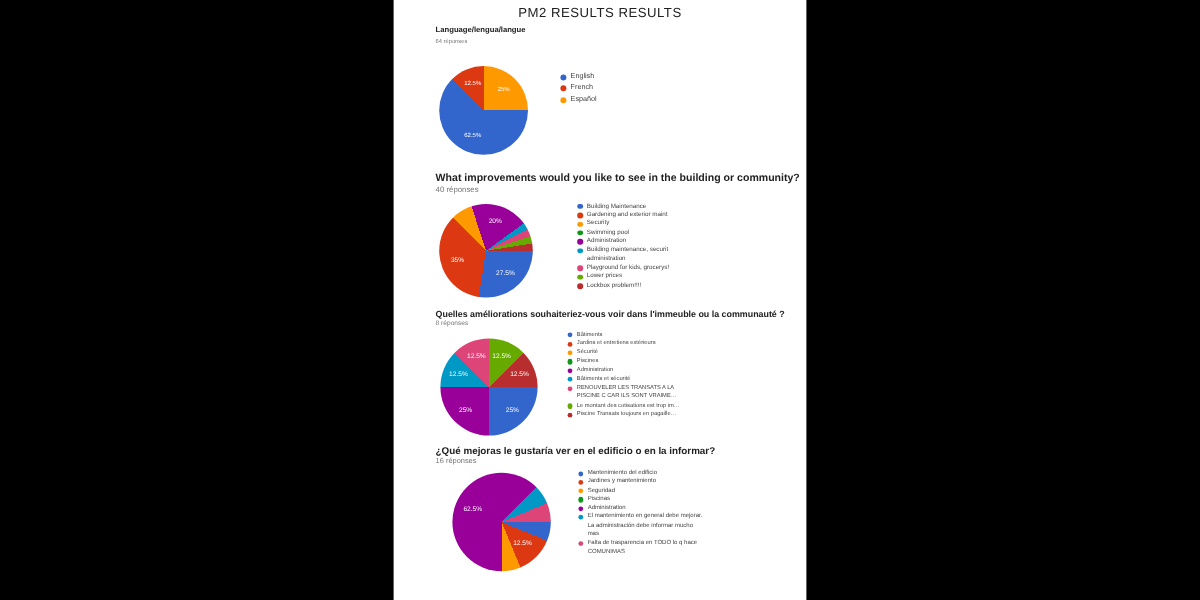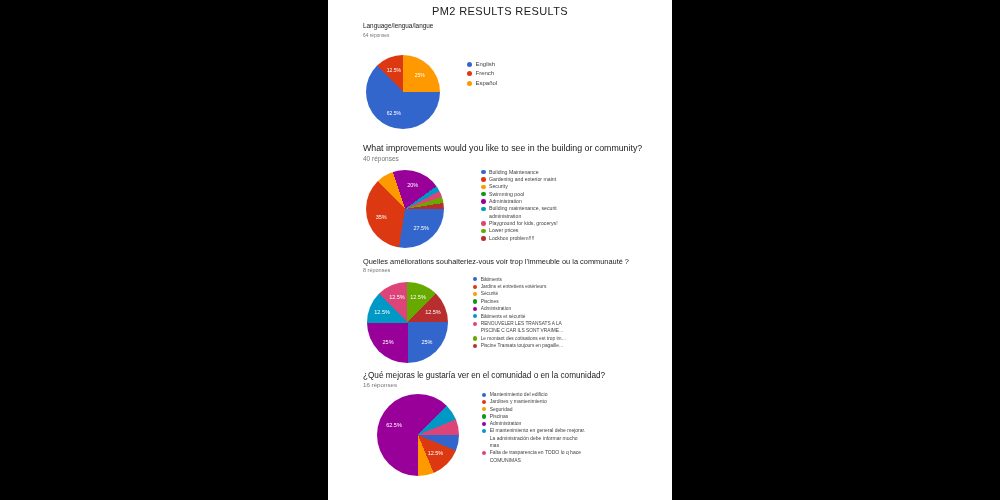--- a/index.html
+++ b/index.html
@@ -1,21 +1,21 @@
 <!DOCTYPE html>
 <html><head>
 <meta charset="utf-8">
 <style>
   html,body{margin:0;padding:0;background:#000;}
   body{width:1000px;height:500px;overflow:hidden;font-family:"Liberation Sans",sans-serif;}
   .stage{position:relative;width:1000px;height:500px;background:#000;}
   .page{position:absolute;left:328px;top:0;width:344px;height:500px;background:#ffffff;}
   .main-title{position:absolute;left:0;right:0;top:5px;margin:0;text-align:center;
     font-size:11px;font-weight:500;letter-spacing:.4px;color:#212121;}
-  .q-title{position:absolute;left:35px;margin:0;font-weight:400;color:#212121;white-space:nowrap;}
+  .q-title{position:absolute;left:35px;margin:0;font-weight:700;color:#212121;white-space:nowrap;}
   .resp{position:absolute;left:35px;color:#757575;white-space:nowrap;}
   .pie{position:absolute;border-radius:50%;}
   .pie .pct{position:absolute;transform:translate(-50%,-50%);color:#fff;font-weight:400;white-space:nowrap;}
   .legend{position:absolute;}
   .legend .li{display:flex;align-items:flex-start;}
   .legend .dot{flex:0 0 auto;border-radius:50%;}
   .legend .lbl{color:#424242;}
 </style>
 </head>
 <body>
@@ -92,21 +92,21 @@
             <span class="lbl" style="font-size: 5.2px; line-height: 7.35px; width: 88px;">Lower prices</span>
           </div>
           <div class="li">
             <span class="dot" style="height: 4.5px; width: 4.5px; background: rgb(184, 46, 46); margin-top: 1.425px; margin-right: 3.5px;"></span>
             <span class="lbl" style="font-size: 5.2px; line-height: 7.35px; width: 88px;">Lockbox problem!!!!</span>
           </div>
         </div>
     </section>
 
     <section>
-      <h2 class="q-title" style="top:256.5px;font-size:7.4px">Quelles améliorations souhaiteriez-vous voir trop l'immeuble ou la communauté ?</h2>
+      <h2 class="q-title" style="top:256.5px;font-size:7.4px">Quelles améliorations souhaiteriez-vous voir dans l'immeuble ou la communauté ?</h2>
       <div class="resp" style="top:266.5px;font-size:5.5px">8 réponses</div>
       <div class="pie" id="pie-2" style="left: 39px; top: 282px; width: 81px; height: 81px; background: conic-gradient(from 90deg, rgb(51, 102, 204) 0%, rgb(51, 102, 204) 25%, rgb(153, 0, 153) 25%, rgb(153, 0, 153) 50%, rgb(0, 153, 198) 50%, rgb(0, 153, 198) 62.5%, rgb(221, 68, 119) 62.5%, rgb(221, 68, 119) 75%, rgb(102, 170, 0) 75%, rgb(102, 170, 0) 87.5%, rgb(184, 46, 46) 87.5%, rgb(184, 46, 46) 100%);">
           <div class="pct" style="left: 59.9737px; top: 59.9737px; font-size: 5.5px;">25%</div>
           <div class="pct" style="left: 21.0263px; top: 59.9737px; font-size: 5.5px;">25%</div>
           <div class="pct" style="left: 15.0564px; top: 29.9609px; font-size: 5.5px;">12.5%</div>
           <div class="pct" style="left: 29.9609px; top: 15.0564px; font-size: 5.5px;">12.5%</div>
           <div class="pct" style="left: 51.0391px; top: 15.0564px; font-size: 5.5px;">12.5%</div>
           <div class="pct" style="left: 65.9436px; top: 29.9609px; font-size: 5.5px;">12.5%</div>
         </div>
       <div class="legend" id="legend-2" style="left:145px;top:275.5px">
@@ -143,21 +143,21 @@
             <span class="lbl" style="font-size: 4.8px; line-height: 7.4px; width: 97px;">Le montant des cotisations est trop im…</span>
           </div>
           <div class="li">
             <span class="dot" style="height: 4.2px; width: 4.2px; background: rgb(184, 46, 46); margin-top: 1.6px; margin-right: 3.5px;"></span>
             <span class="lbl" style="font-size: 4.8px; line-height: 7.4px; width: 97px;">Piscine Transats toujours en pagaille…</span>
           </div>
         </div>
     </section>
 
     <section>
-      <h2 class="q-title" style="top:370.5px;font-size:8.2px">¿Qué mejoras le gustaría ver en el comunidad o en la comunidad?</h2>
+      <h2 class="q-title" style="top:370.5px;font-size:8.2px">¿Qué mejoras le gustaría ver en el edificio o en la informar?</h2>
       <div class="resp" style="top:380.5px;font-size:6.2px">16 réponses</div>
       <div class="pie" id="pie-3" style="left: 48.5px; top: 394px; width: 82px; height: 82px; background: conic-gradient(from 90deg, rgb(51, 102, 204) 0%, rgb(51, 102, 204) 6.25%, rgb(220, 57, 18) 6.25%, rgb(220, 57, 18) 18.75%, rgb(255, 153, 0) 18.75%, rgb(255, 153, 0) 25%, rgb(153, 0, 153) 25%, rgb(153, 0, 153) 87.5%, rgb(0, 153, 198) 87.5%, rgb(0, 153, 198) 93.75%, rgb(221, 68, 119) 93.75%, rgb(221, 68, 119) 100%);">
           <div class="pct" style="left: 58.9747px; top: 58.9747px; font-size: 5.5px;">12.5%</div>
           <div class="pct" style="left: 17.515px; top: 31.2722px; font-size: 5.5px;">62.5%</div>
         </div>
       <div class="legend" id="legend-3" style="left:154px;top:391px">
           <div class="li">
             <span class="dot" style="height: 4.2px; width: 4.2px; background: rgb(51, 102, 204); margin-top: 1.55px; margin-right: 3.5px;"></span>
             <span class="lbl" style="font-size: 5px; line-height: 7.3px; width: 96px;">Mantenimiento del edificio</span>
           </div>

